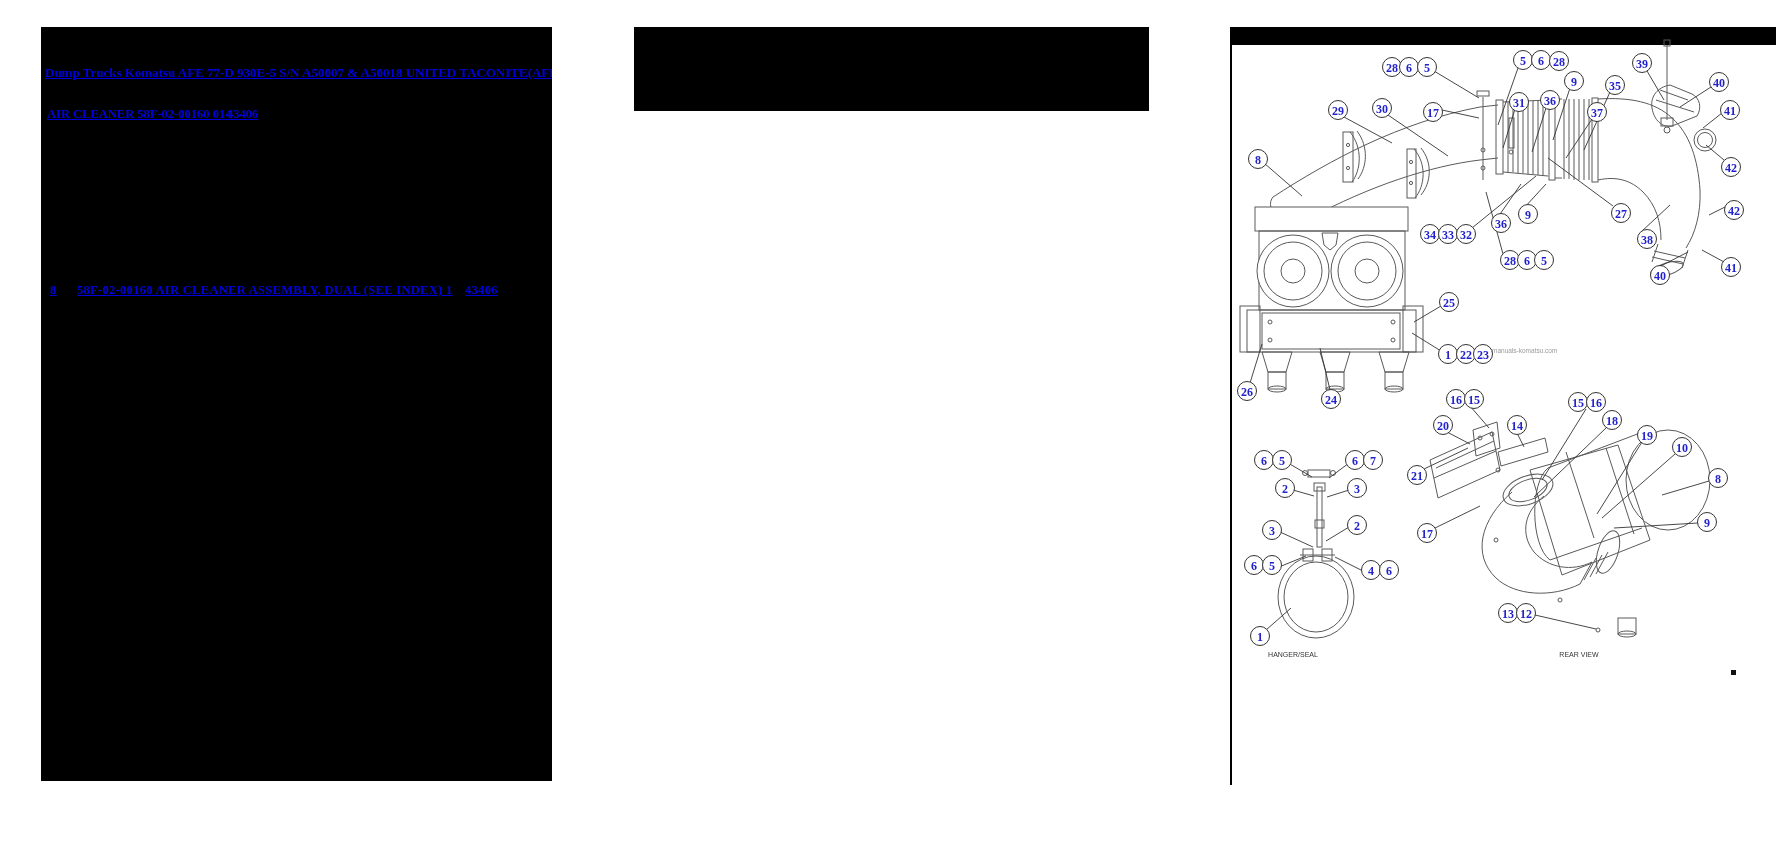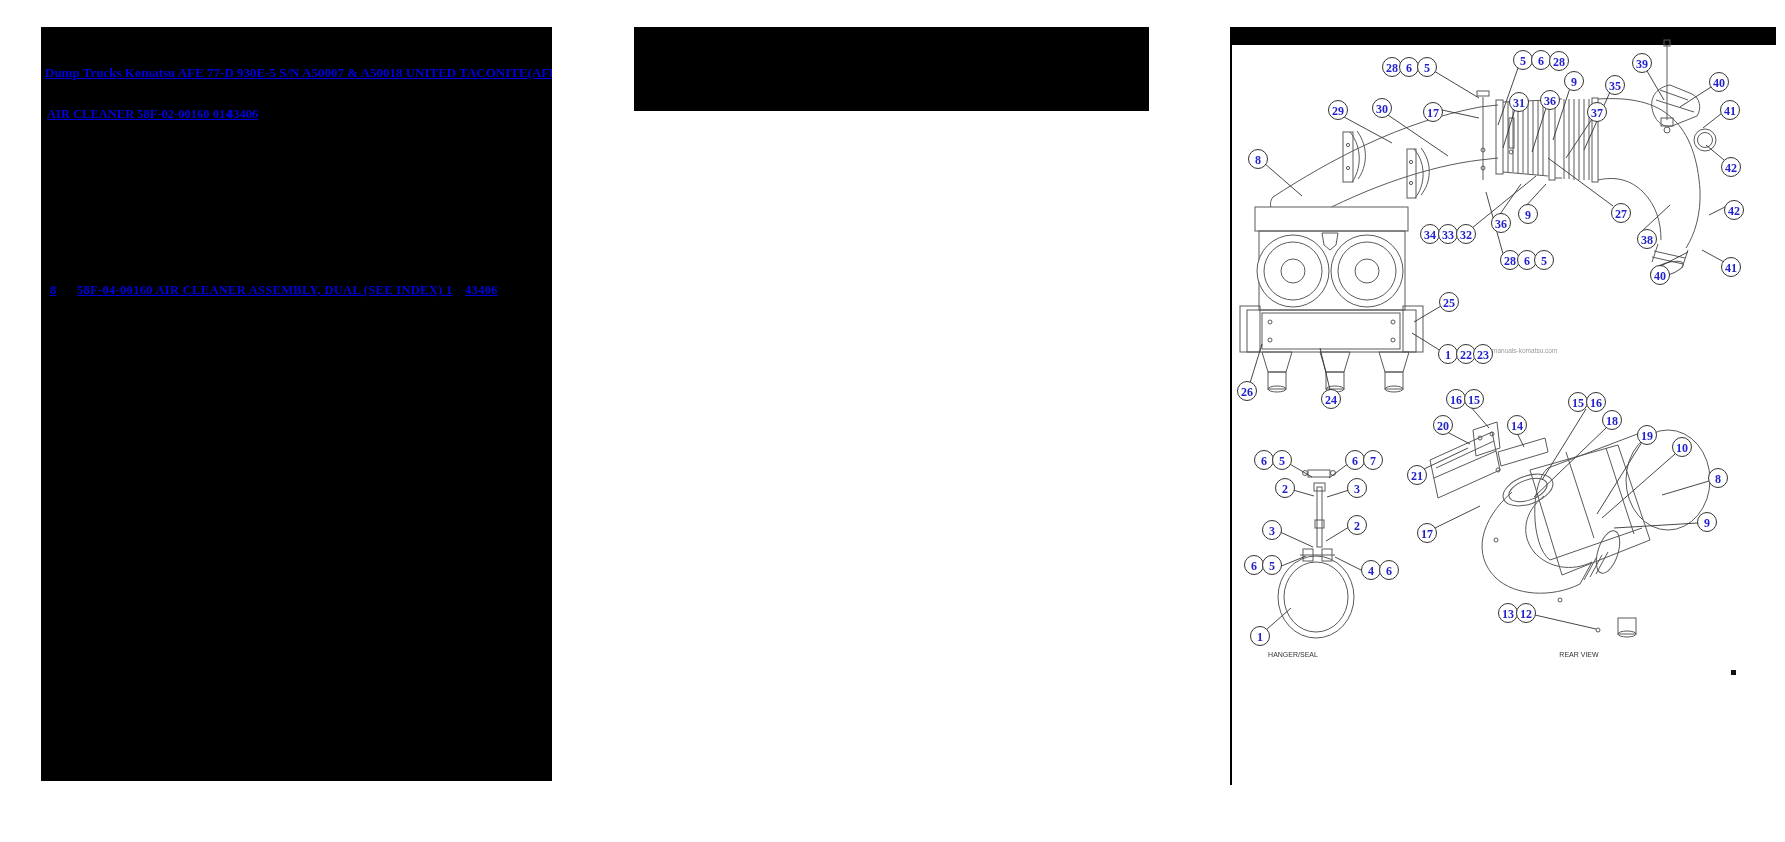--- a/index.html
+++ b/index.html
@@ -39,21 +39,21 @@
   <div id="left-panel" class="panel-black">
     <div class="cat-line" id="title-line">
       <span class="lnk">Dump Trucks Komatsu AFE 77-D 930E-5 S/N A50007 &amp; A50018 UNITED TACONITE(AFE 77-D)</span>
     </div>
     <div class="cat-line" id="subtitle-line">
       <span class="lnk l1">AIR CLEANER 58F-02-00160 014</span>
       <span class="lnk l2">43406</span>
     </div>
     <div class="cat-line" id="row-line">
       <span class="lnk ref">8</span>
-      <span class="lnk part">58F-04-00160 AIR CLEANER ASSEMBLY, DUAL (SEE INDEX) 1</span>
+      <span class="lnk part">58F-02-00160 AIR CLEANER ASSEMBLY, DUAL (SEE INDEX) 1</span>
       <span class="lnk code">43406</span>
     </div>
   </div>
 
   <div id="middle-block" class="panel-black"></div>
 
   <div id="right-panel"></div>
   <div id="right-border" class="panel-black"></div>
   <div id="right-header" class="panel-black"></div>
 

